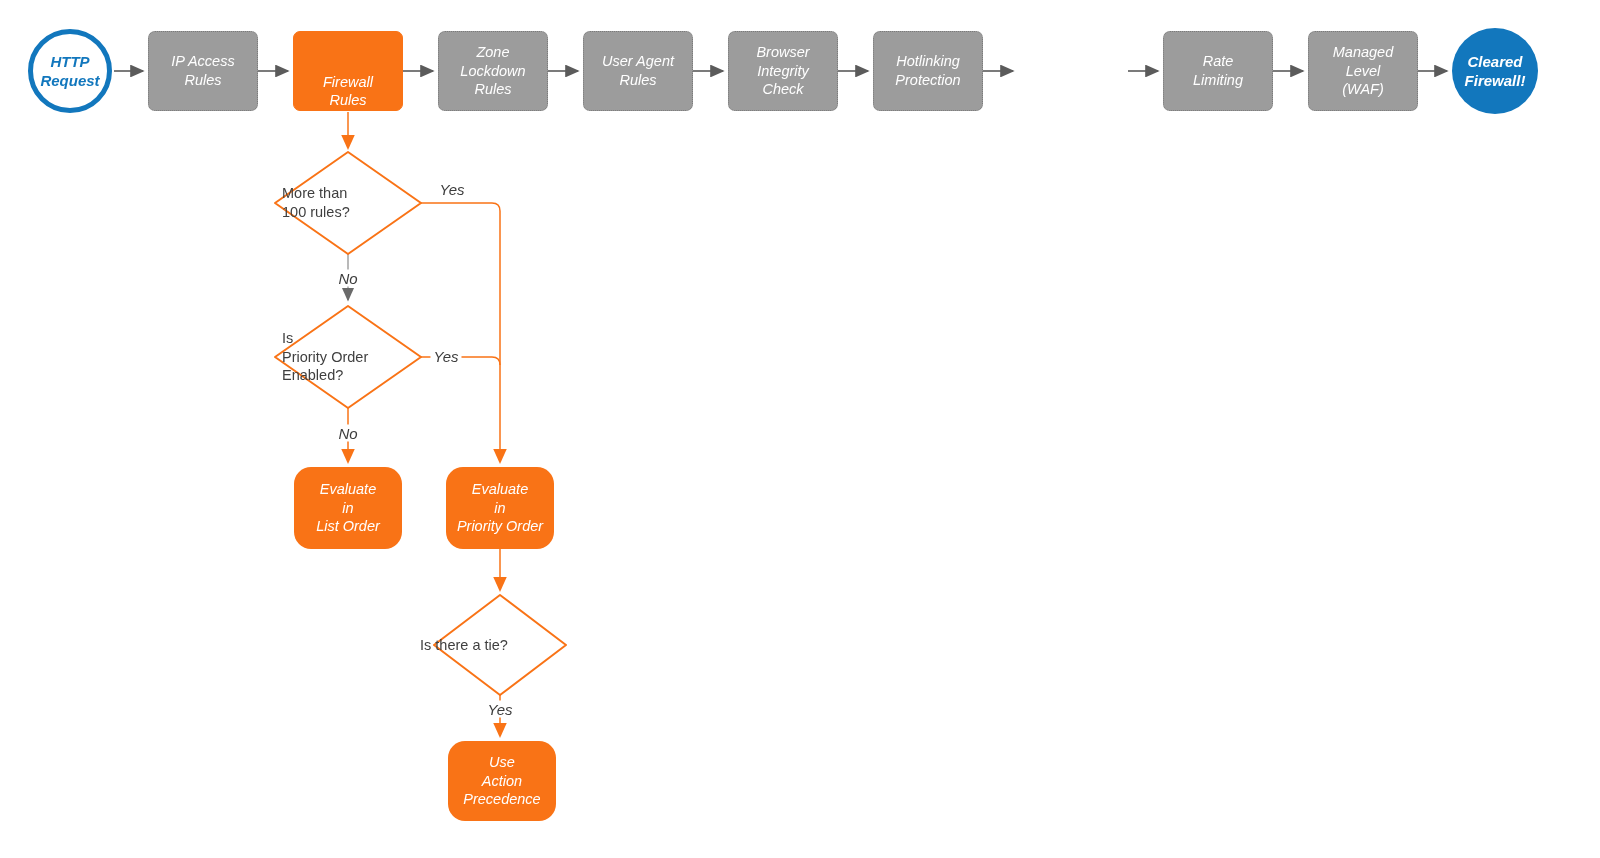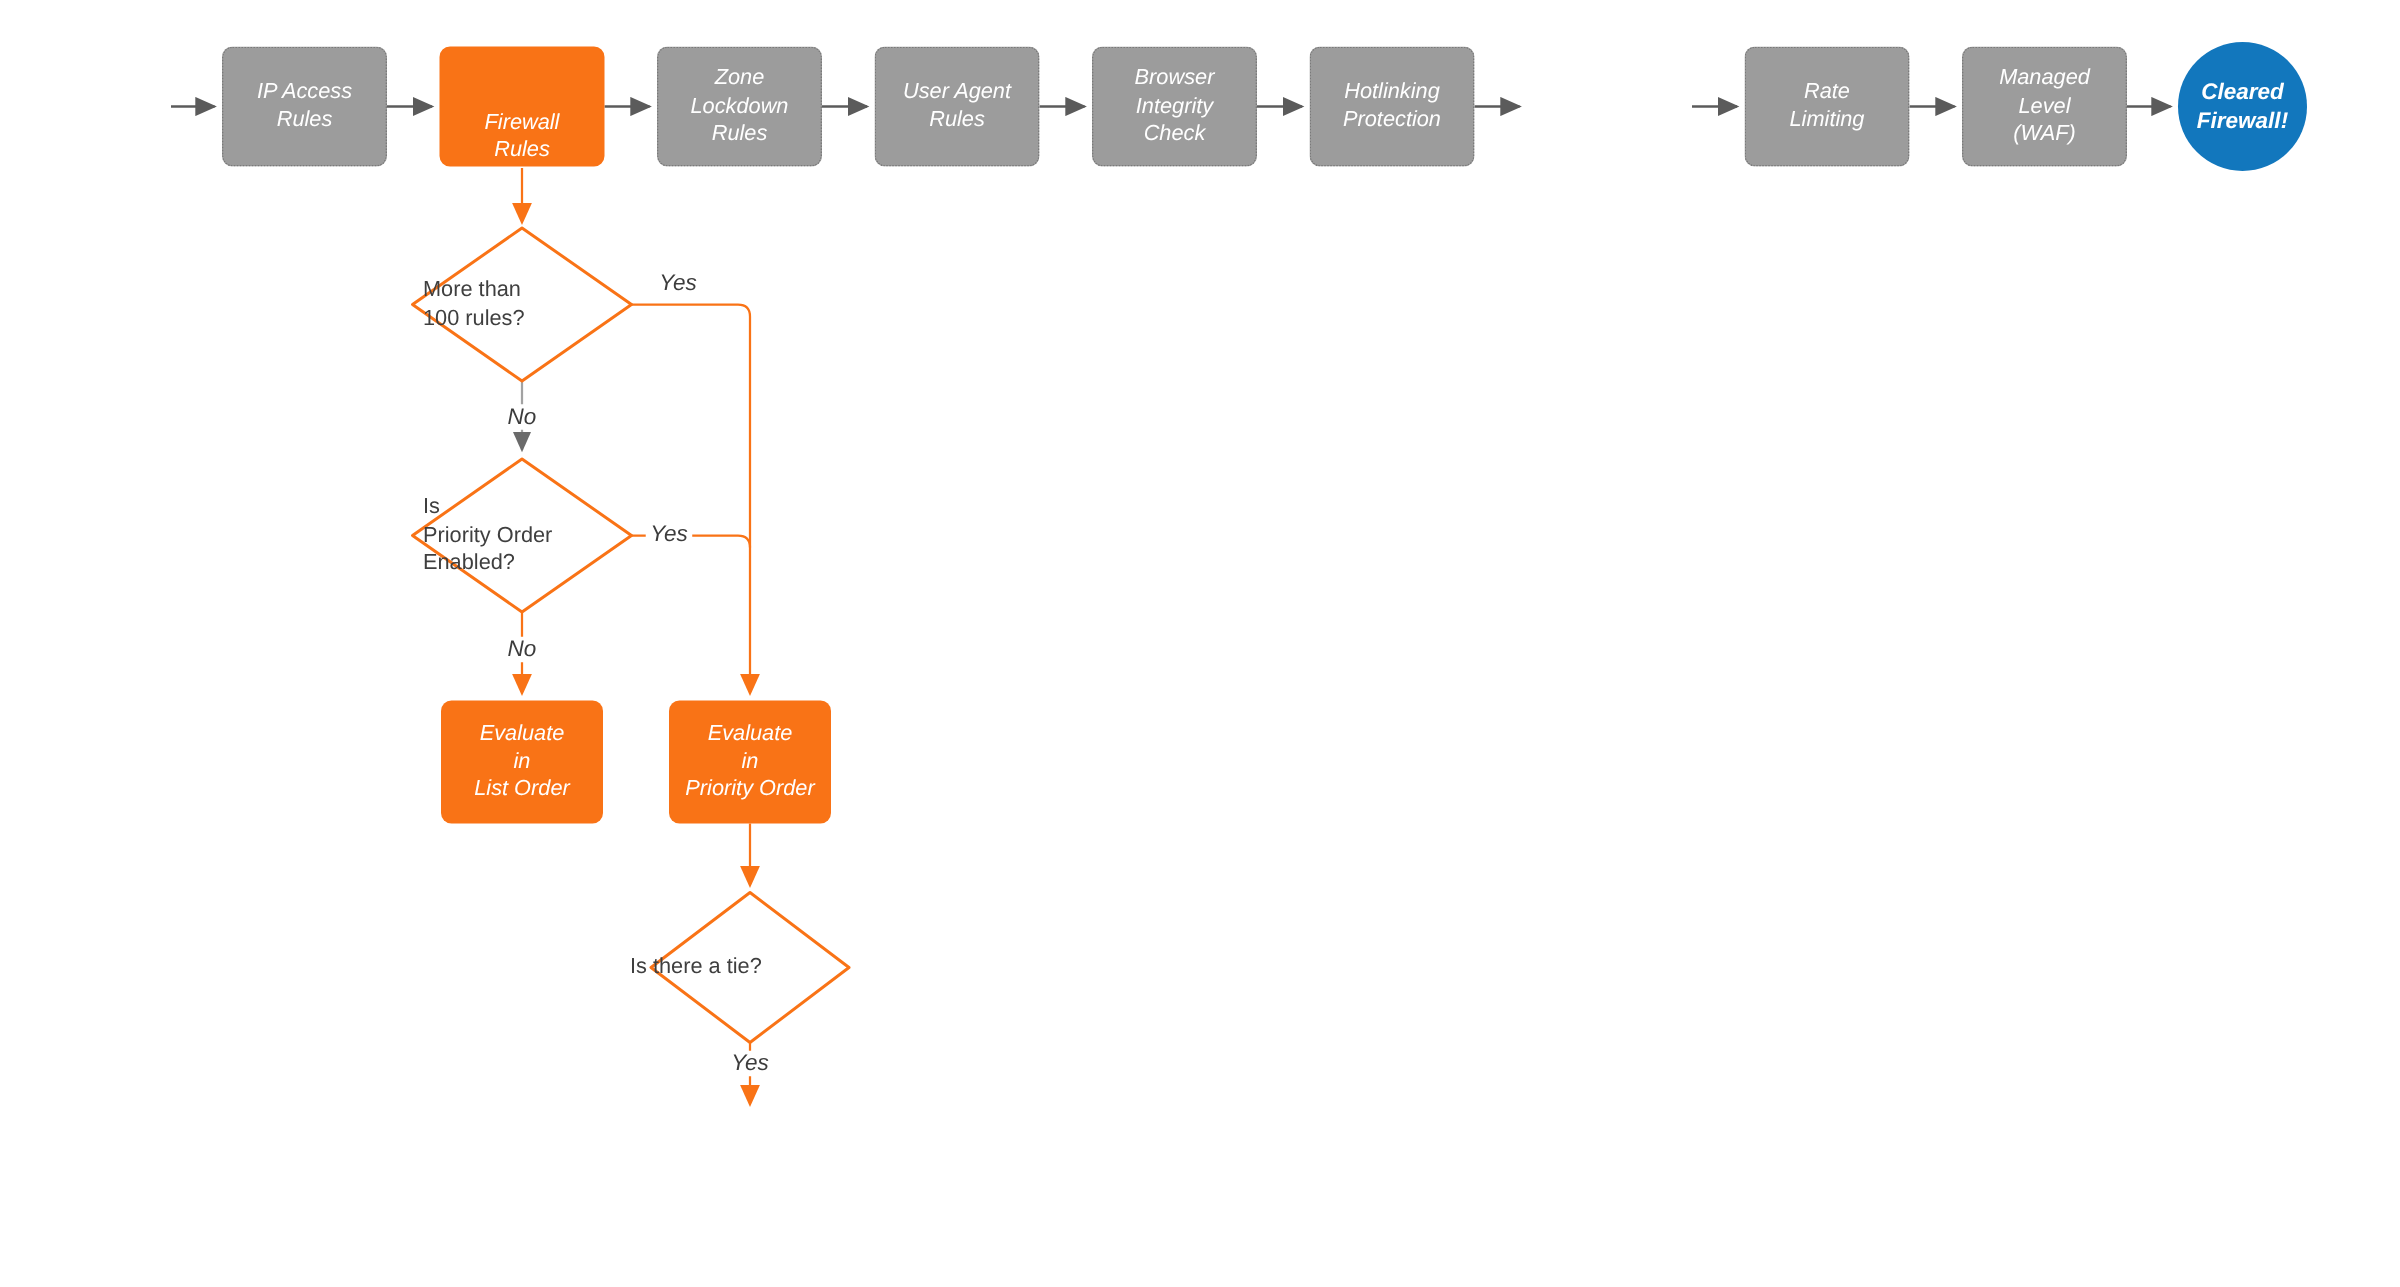--- a/index.html
+++ b/index.html
@@ -10,21 +10,21 @@
   .wires{position:absolute;left:0;top:0;width:1600px;height:858px;}
   .node-label{white-space:pre-line;text-align:center;line-height:1.28;}
   .stage{
     position:absolute;top:31px;width:110px;height:80px;border-radius:7px;
     display:flex;align-items:center;justify-content:center;
     color:#ffffff;font-style:italic;font-size:14.5px;box-sizing:border-box;
   }
   .stage.gray{background:#9C9C9C;border:1px dotted rgba(60,60,60,.35);}
   .stage.orange{background:#F97316;border:1px solid #F97316;align-items:flex-end;}
   .process{
-    position:absolute;width:108px;background:#F97316;border-radius:7px;
+    position:absolute;width:108px;background:#F97316;border-radius:17px;
     display:flex;align-items:center;justify-content:center;
     color:#ffffff;font-style:italic;font-size:14.5px;box-sizing:border-box;
   }
   .circle-node{
     position:absolute;border-radius:50%;box-sizing:border-box;
     display:flex;align-items:center;justify-content:center;
     font-weight:bold;font-style:italic;font-size:15px;
   }
   .circle-node.start{left:28px;top:29px;width:84px;height:84px;background:#ffffff;border:5px solid #1277BD;color:#1277BD;}
   .circle-node.end{left:1452px;top:28px;width:86px;height:86px;background:#1277BD;color:#ffffff;}
@@ -78,20 +78,24 @@
     </g>
     <line x1="348" y1="254" x2="348" y2="300" stroke="#A2A2A2" stroke-width="1.5" marker-end="url(#ah-gray)"></line>
 
     <g fill="#ffffff" stroke="#F97316" stroke-width="2" stroke-linejoin="round">
       <polygon points="348,152 421,203 348,254 275,203"></polygon>
       <polygon points="348,306 421,357 348,408 275,357"></polygon>
       <polygon points="500,595 566,645 500,695 434,645"></polygon>
     </g>
   </svg>
 
+  <div class="circle-node start">
+    <span class="node-label">HTTP
+Request</span>
+  </div>
   <div class="circle-node end">
     <span class="node-label">Cleared
 Firewall!</span>
   </div>
 
   <div class="stage gray" style="left:148px">
     <span class="node-label">IP Access
 Rules</span>
   </div>
   <div class="stage orange" style="left:293px">
@@ -142,20 +146,25 @@
   <div class="process" style="left:294px;top:467px;height:82px">
     <span class="node-label">Evaluate
 in
 List Order</span>
   </div>
   <div class="process" style="left:446px;top:467px;height:82px">
     <span class="node-label">Evaluate
 in
 Priority Order</span>
   </div>
+  <div class="process" style="left:448px;top:741px;height:80px">
+    <span class="node-label">Use
+Action
+Precedence</span>
+  </div>
 
   <span class="edge-label" style="left:452px;top:189px">Yes</span>
   <span class="edge-label" style="left:348px;top:278px">No</span>
   <span class="edge-label" style="left:446px;top:356px">Yes</span>
   <span class="edge-label" style="left:348px;top:433px">No</span>
   <span class="edge-label" style="left:500px;top:709px">Yes</span>
 
 </div>
 
 </body></html>

